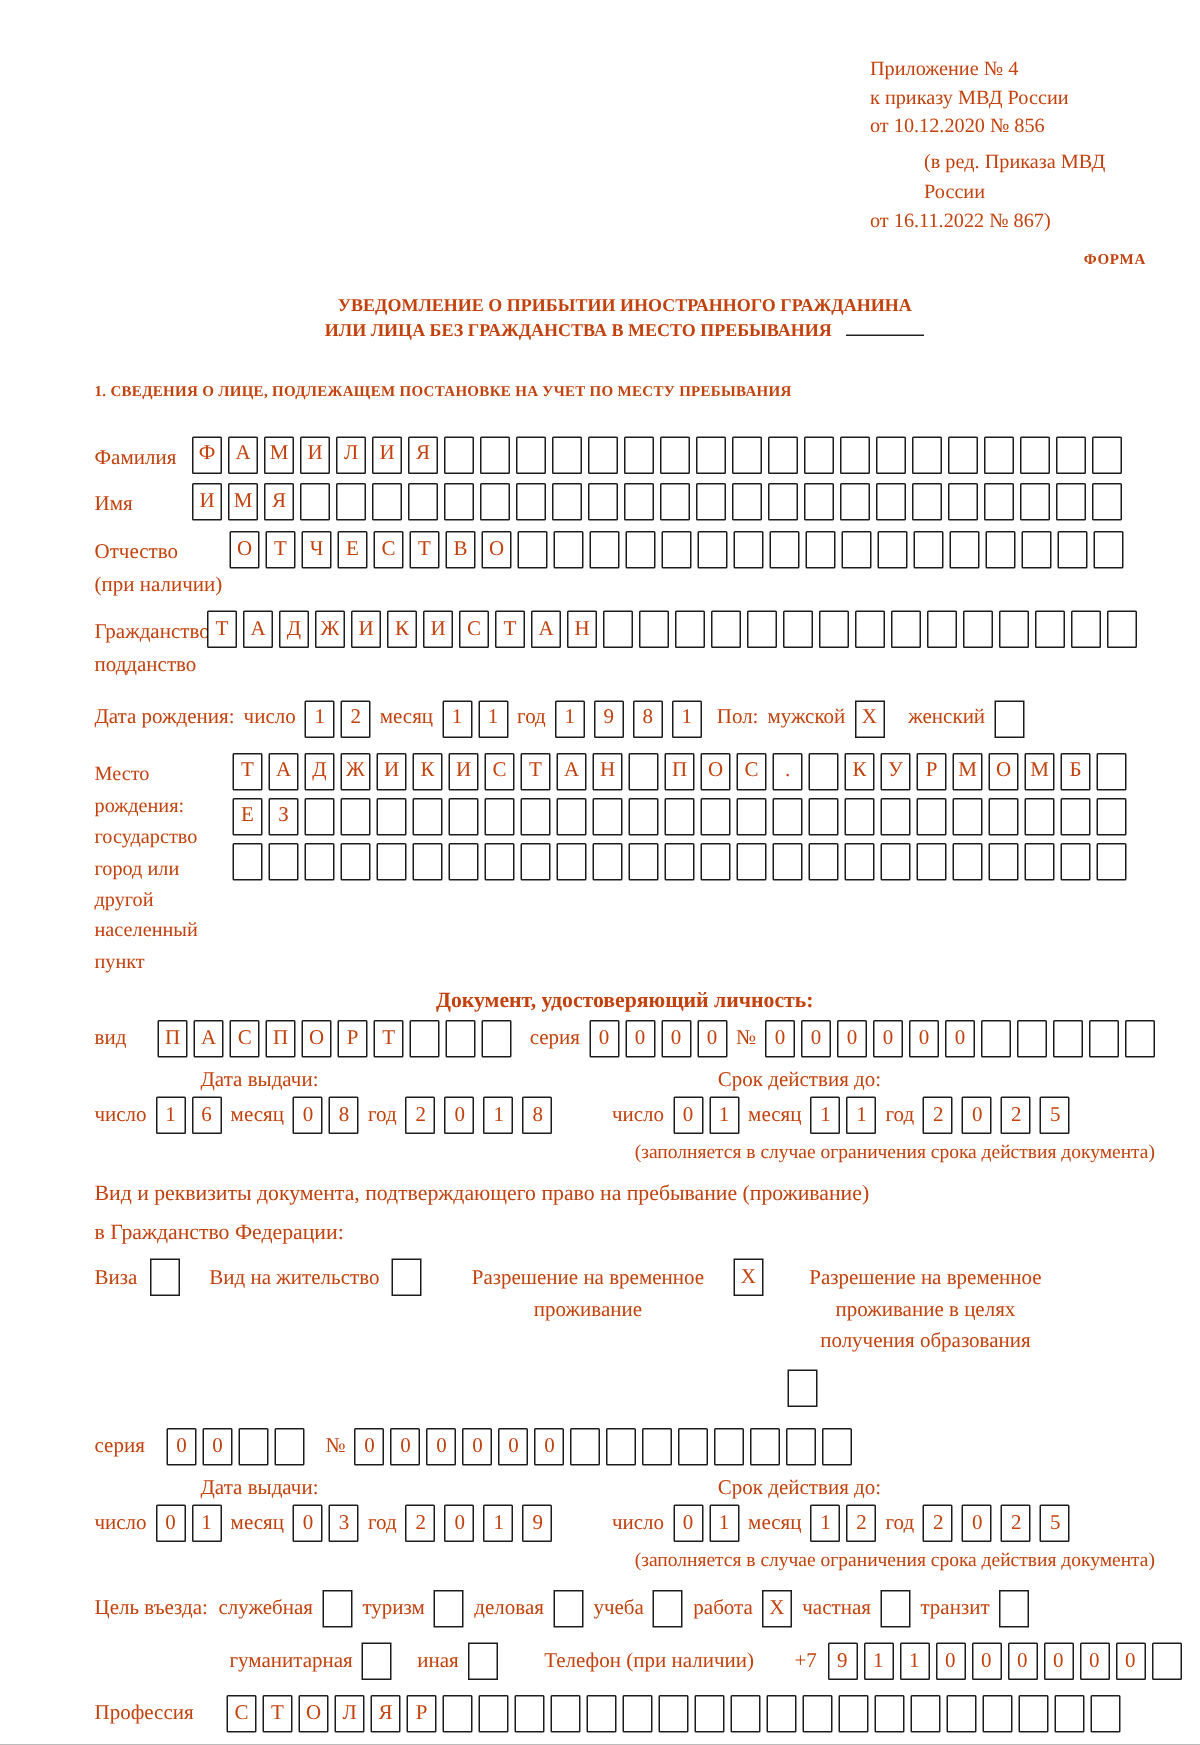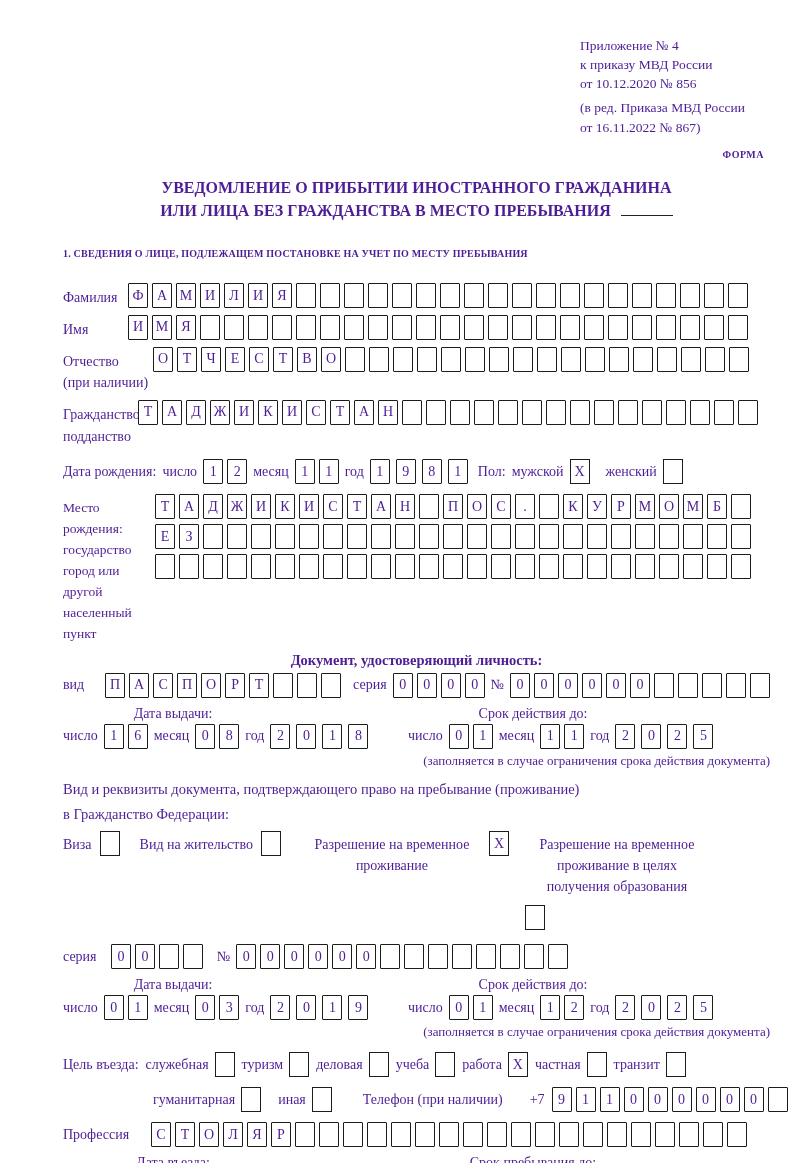--- a/index.html
+++ b/index.html
@@ -1,24 +1,24 @@
 <!DOCTYPE html>
 <html><head>
 <meta charset="utf-8">
 <style>
   html,body{margin:0;padding:0;background:#888;}
   .page{
     position:relative;width:800px;height:1163px;margin:0 auto;background:#fff;
-    font-family:"Liberation Serif","DejaVu Serif",serif;color:#4c1d95;
+    font-family:"Liberation Serif","DejaVu Serif",serif;color:#c2410c;
     font-size:14px;box-sizing:border-box;padding:36px 30px 10px 63px;overflow:hidden;
   }
   .annex{width:190px;margin-left:auto;font-size:13.5px;line-height:1.42;}
-  .annex .gap{margin-top:5px;}
+  .annex .gap{margin-top:5px;margin-left:36px;}
   .forma{font-weight:bold;text-align:right;padding-right:6px;margin-top:12px;font-size:10px;letter-spacing:0.5px;}
-  .title{text-align:center;font-weight:bold;font-size:16px;margin-top:16px;line-height:1.45;}
+  .title{text-align:center;font-weight:bold;font-size:12px;margin-top:16px;line-height:1.45;}
   .uline{display:inline-block;width:52px;border-bottom:1.8px solid #222;margin-left:10px;}
   .sec-heading{font-weight:bold;font-size:10px;margin-top:26px;letter-spacing:0.2px;}
 
   .frow{display:flex;align-items:flex-start;margin-top:6px;}
   .flabel{flex:0 0 auto;padding-top:4px;line-height:1.55;}
   .w65{width:65px;}.w75{width:75px;}.w90{width:90px;}.w92{width:92px;font-size:13.5px;}
   .cells{display:inline-flex;gap:4px;flex:0 0 auto;}
   .cells.year{gap:6px;}
   .cell{
     display:inline-flex;width:20px;height:25px;box-sizing:border-box;border:1.6px solid #1c1c1c;

